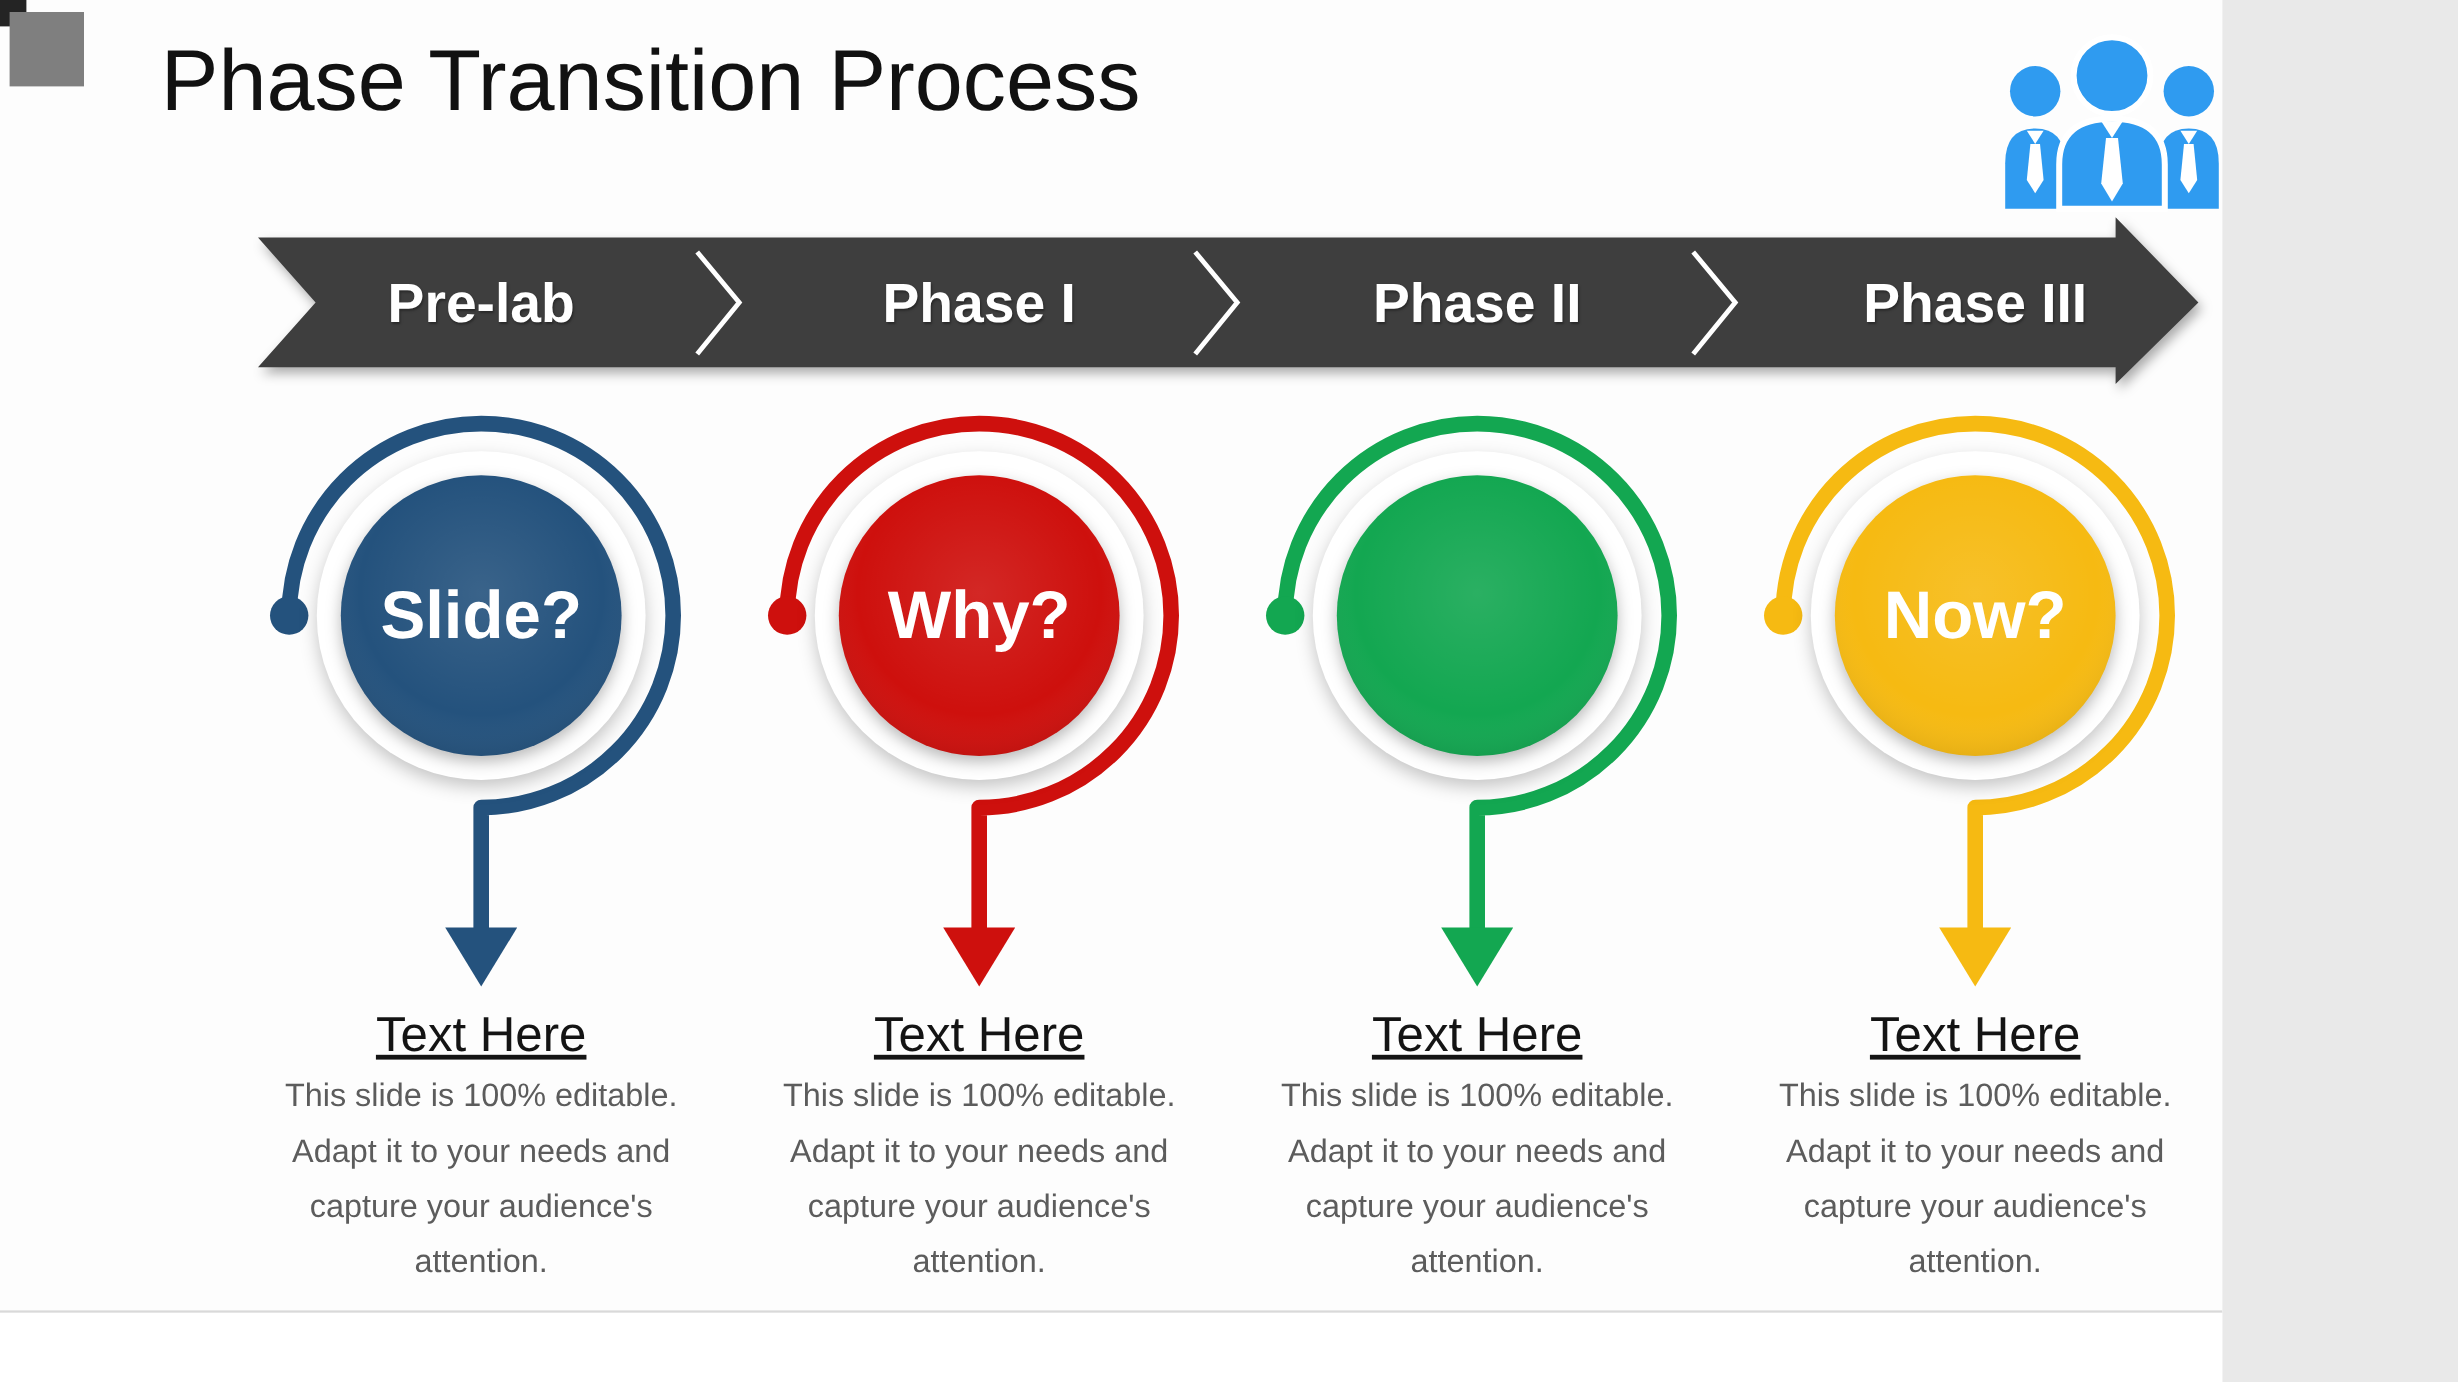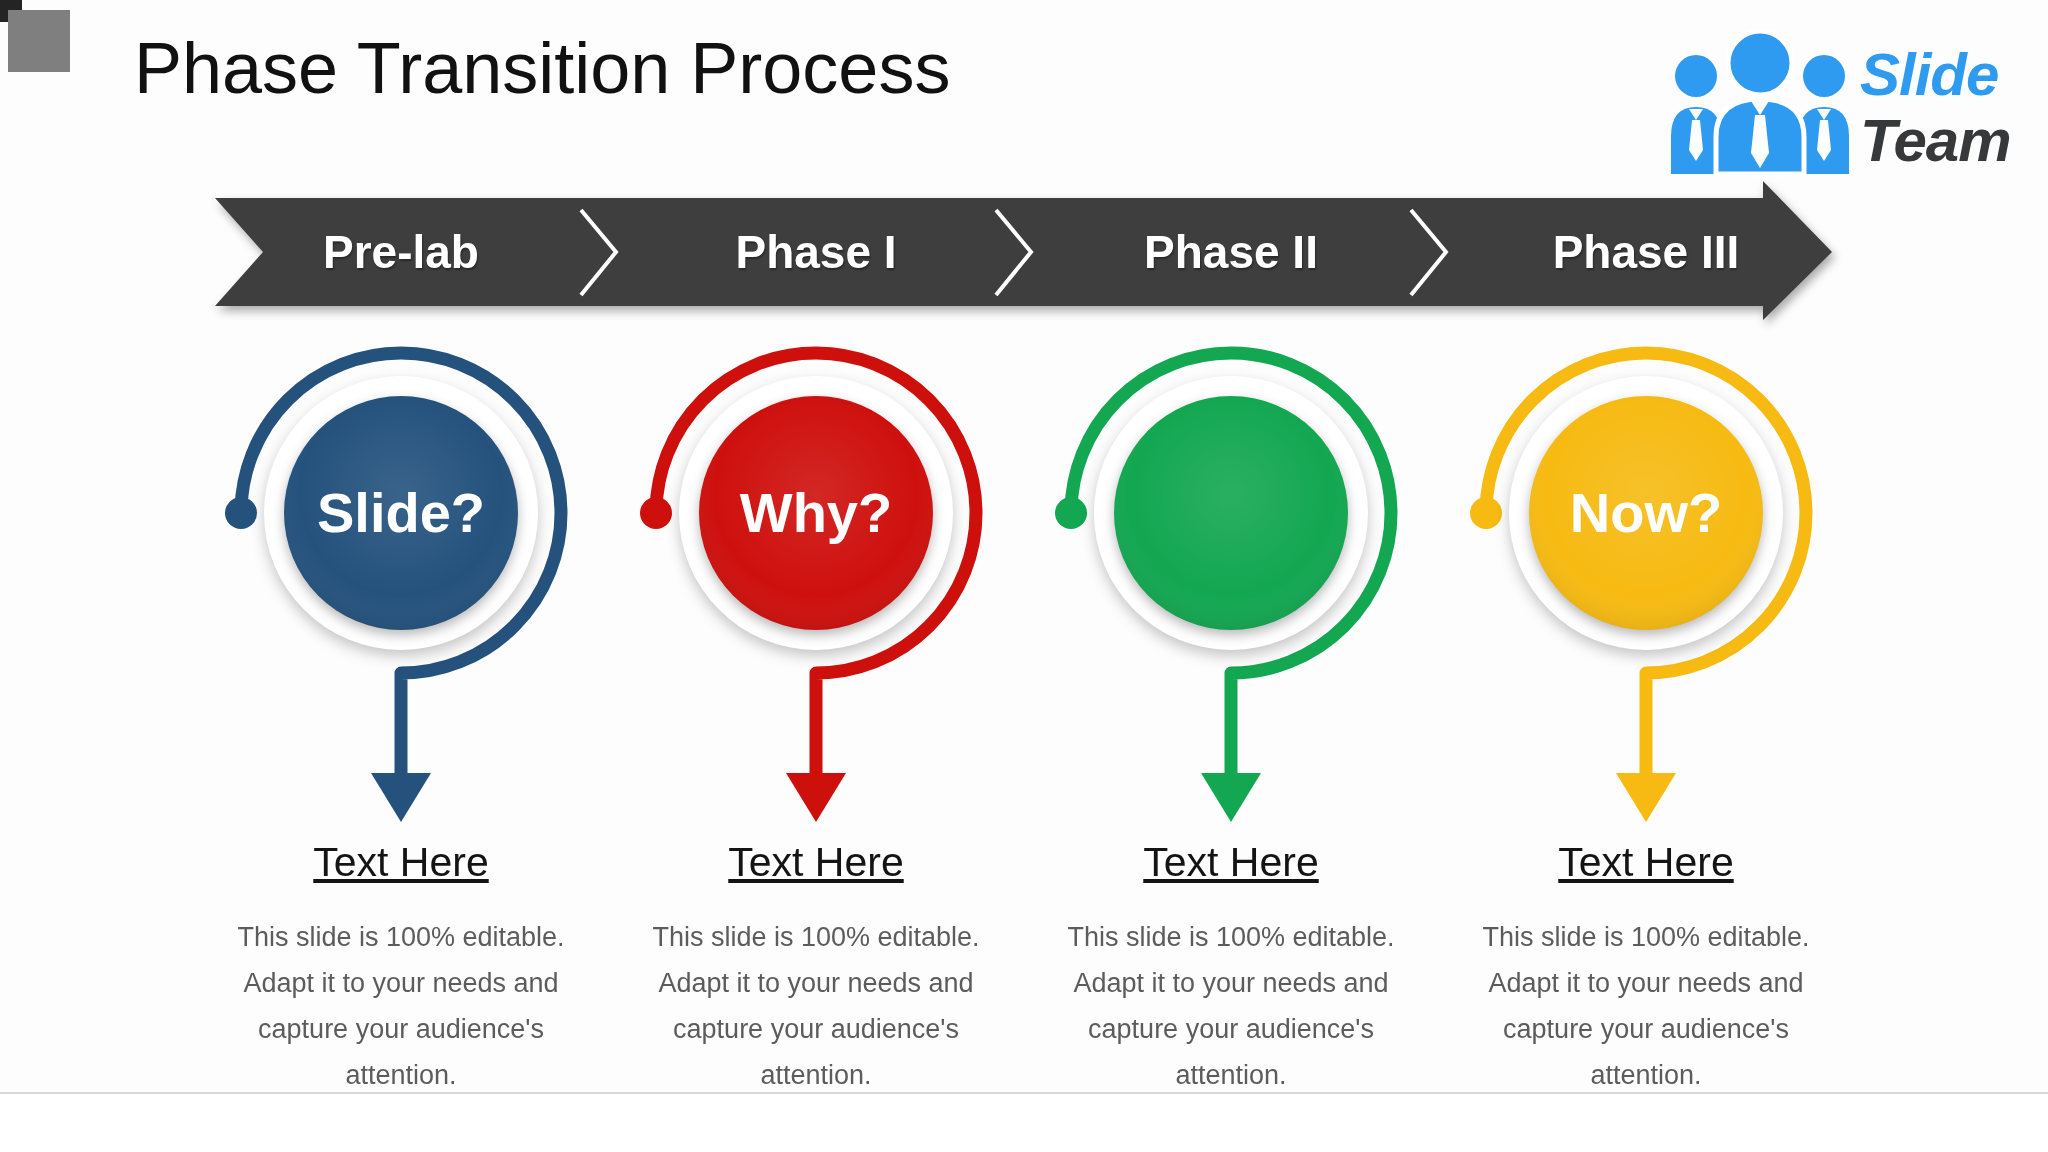--- a/index.html
+++ b/index.html
@@ -1,17 +1,17 @@
 <!DOCTYPE html>
 <html><head>
 <meta charset="utf-8">
 <style>
   html,body{margin:0;padding:0;background:#e9e9e9;}
   .stage{
-    position:relative;width:2048px;height:1152px;background:#fdfdfd;
+    position:relative;width:1852px;height:1152px;background:#fdfdfd;
     font-family:"Liberation Sans",sans-serif;overflow:hidden;
   }
   
   .sq-black{position:absolute;left:0;top:0;width:22px;height:22px;background:#242424;}
   .sq-gray{position:absolute;left:8px;top:10px;width:62px;height:62px;background:#7f7f7f;}
 
   .title{
     position:absolute;left:134px;top:26px;font-size:72px;line-height:84px;
     color:#111;letter-spacing:0px;white-space:nowrap;
   }
@@ -34,21 +34,21 @@
 
   
   .step{position:absolute;top:330px;width:360px;height:820px;}
   .step svg{overflow:visible;display:block;}
   .step-word{
     position:absolute;left:30px;top:146px;width:300px;text-align:center;
     font-size:56px;line-height:74px;font-weight:bold;color:#fff;
   }
   .step-texts{position:absolute;left:12px;top:508px;width:336px;text-align:center;}
   .step-heading{font-size:41px;line-height:48px;color:#141414;text-decoration:underline;}
-  .step-desc{margin-top:28px;font-size:27px;line-height:46px;color:#5c5c5c;}
+  .step-desc{margin-top:4px;font-size:27px;line-height:46px;color:#5c5c5c;}
 
   .bottom-line{position:absolute;left:0;top:1092px;width:100%;height:2px;background:#d9d9d9;}
   .below-line{position:absolute;left:0;top:1094px;width:100%;height:58px;background:#ffffff;}
 </style>
 </head>
 <body>
 
 <div class="stage" style="--logo-blue: #2f9bf0;">
   <div class="stage" style="position: absolute; inset: 0px; background: transparent; --logo-dark: #37383a;">
 

